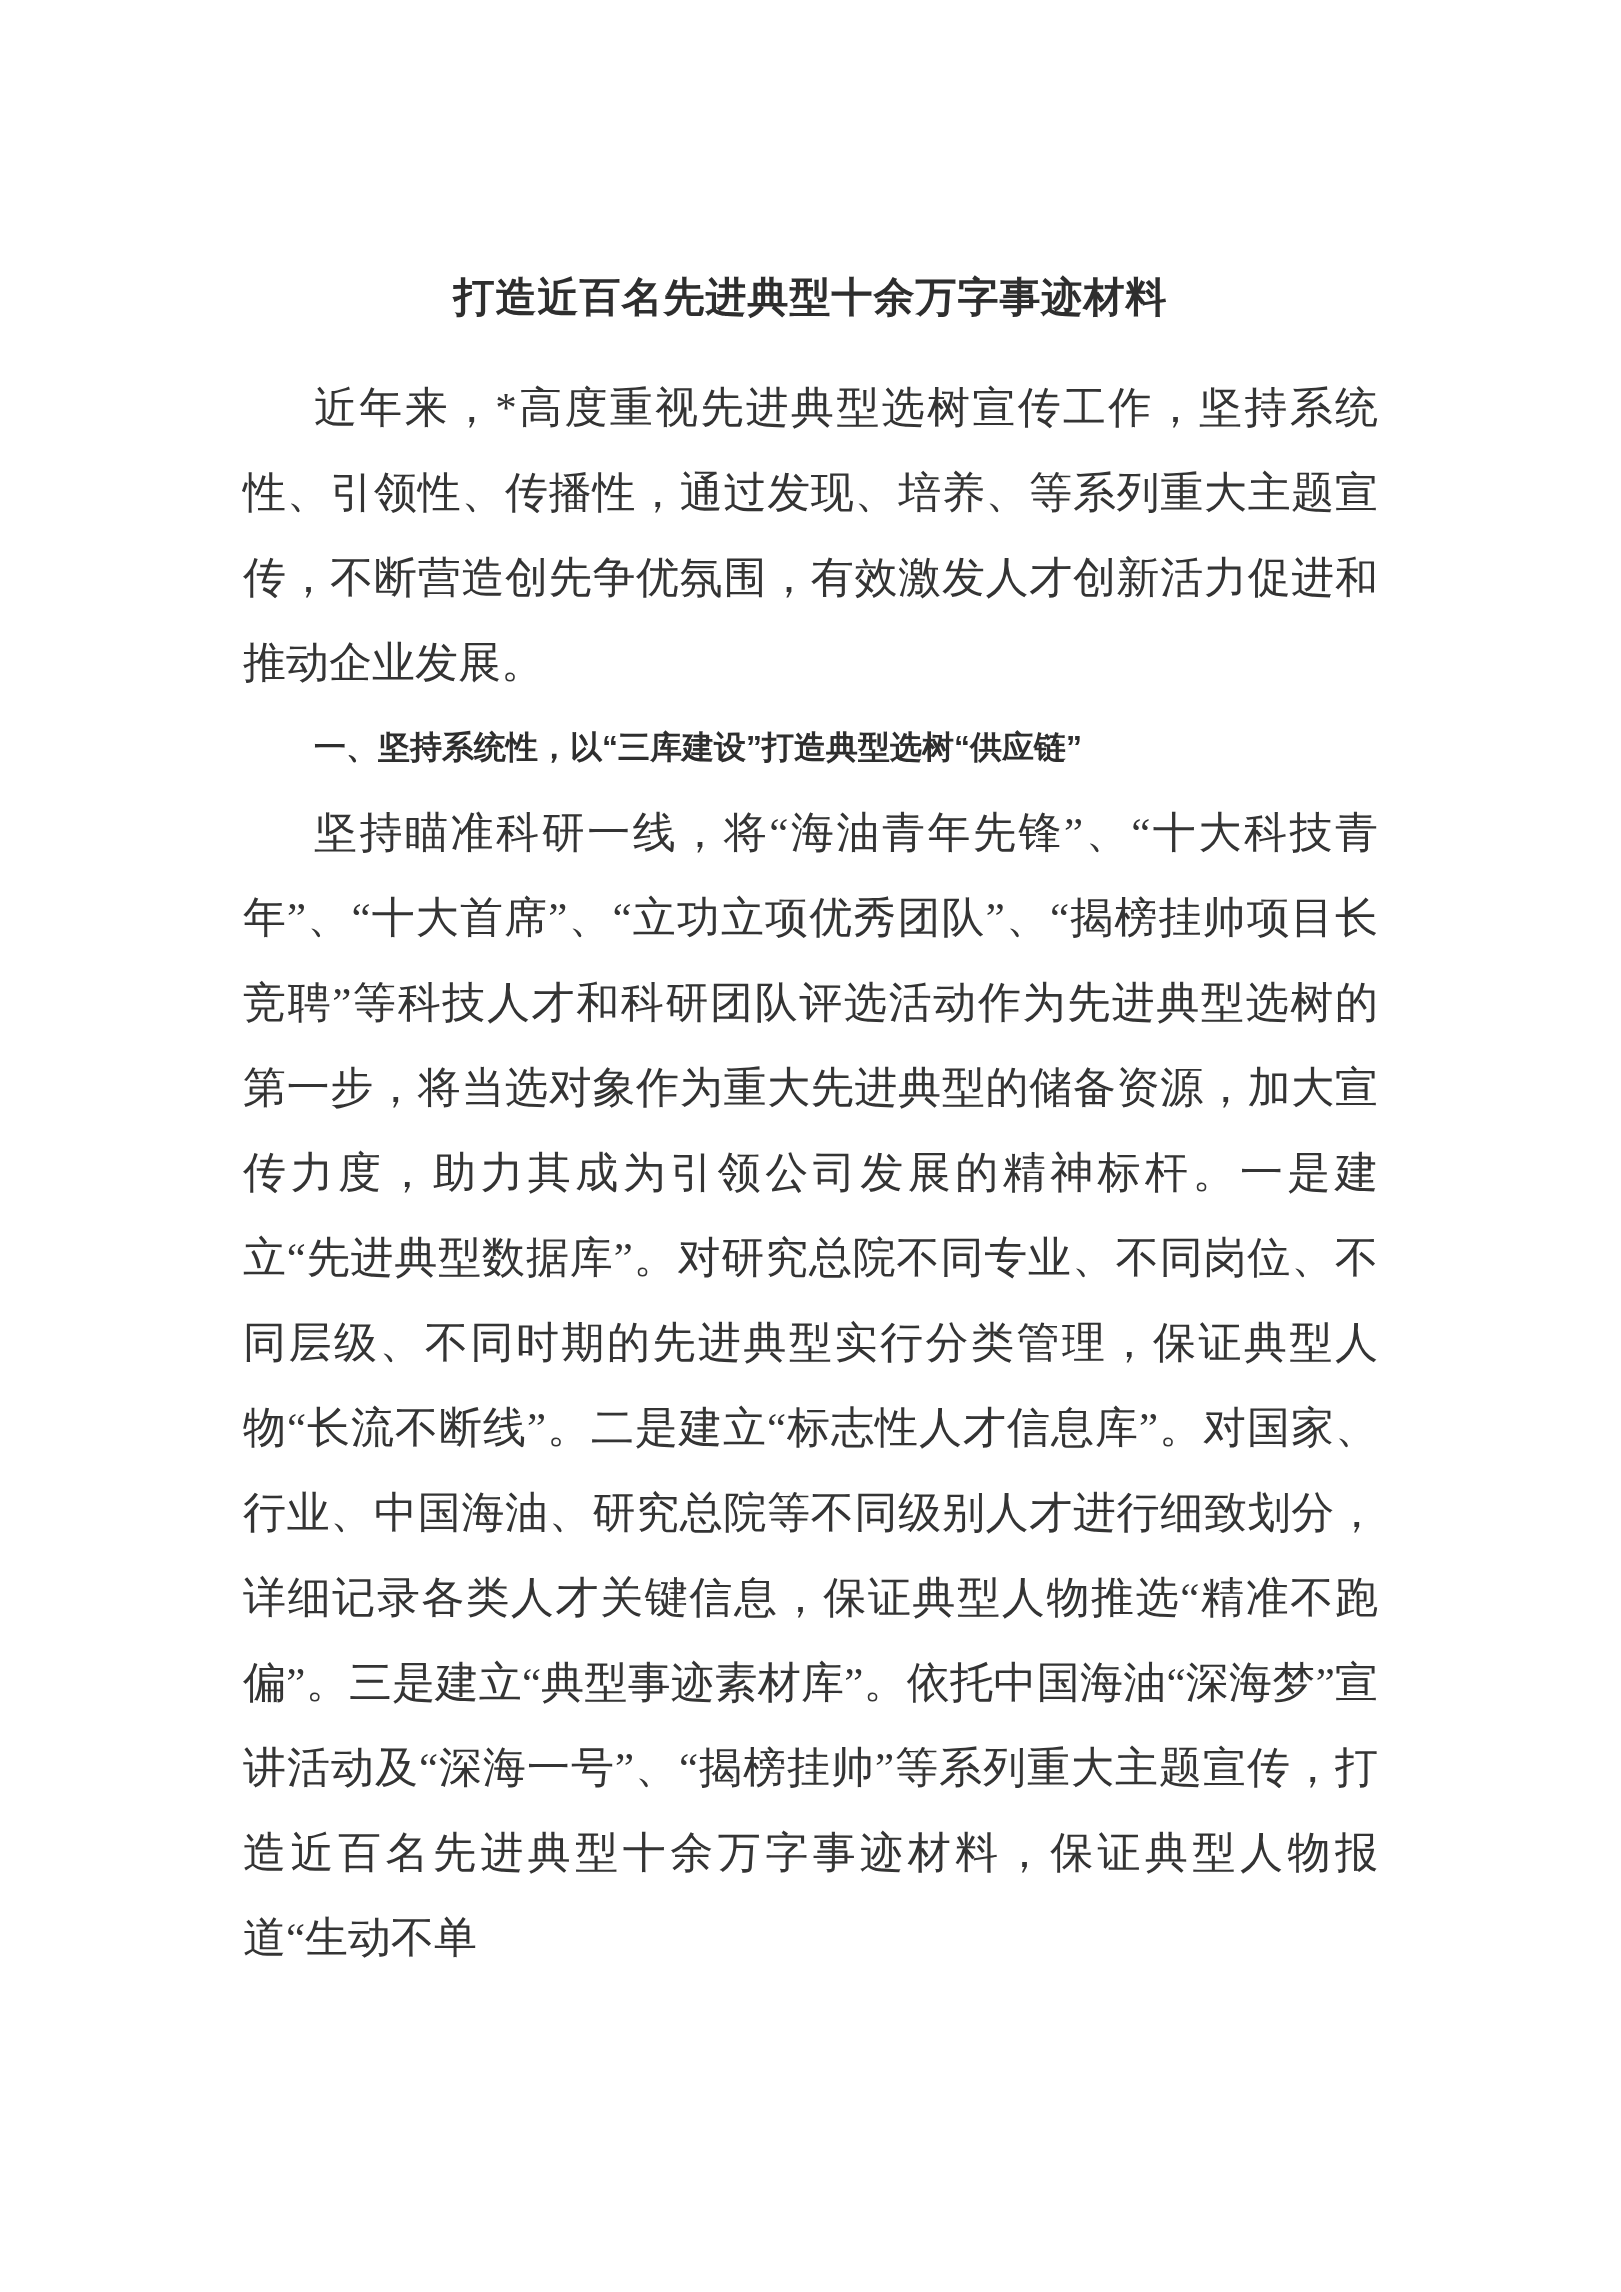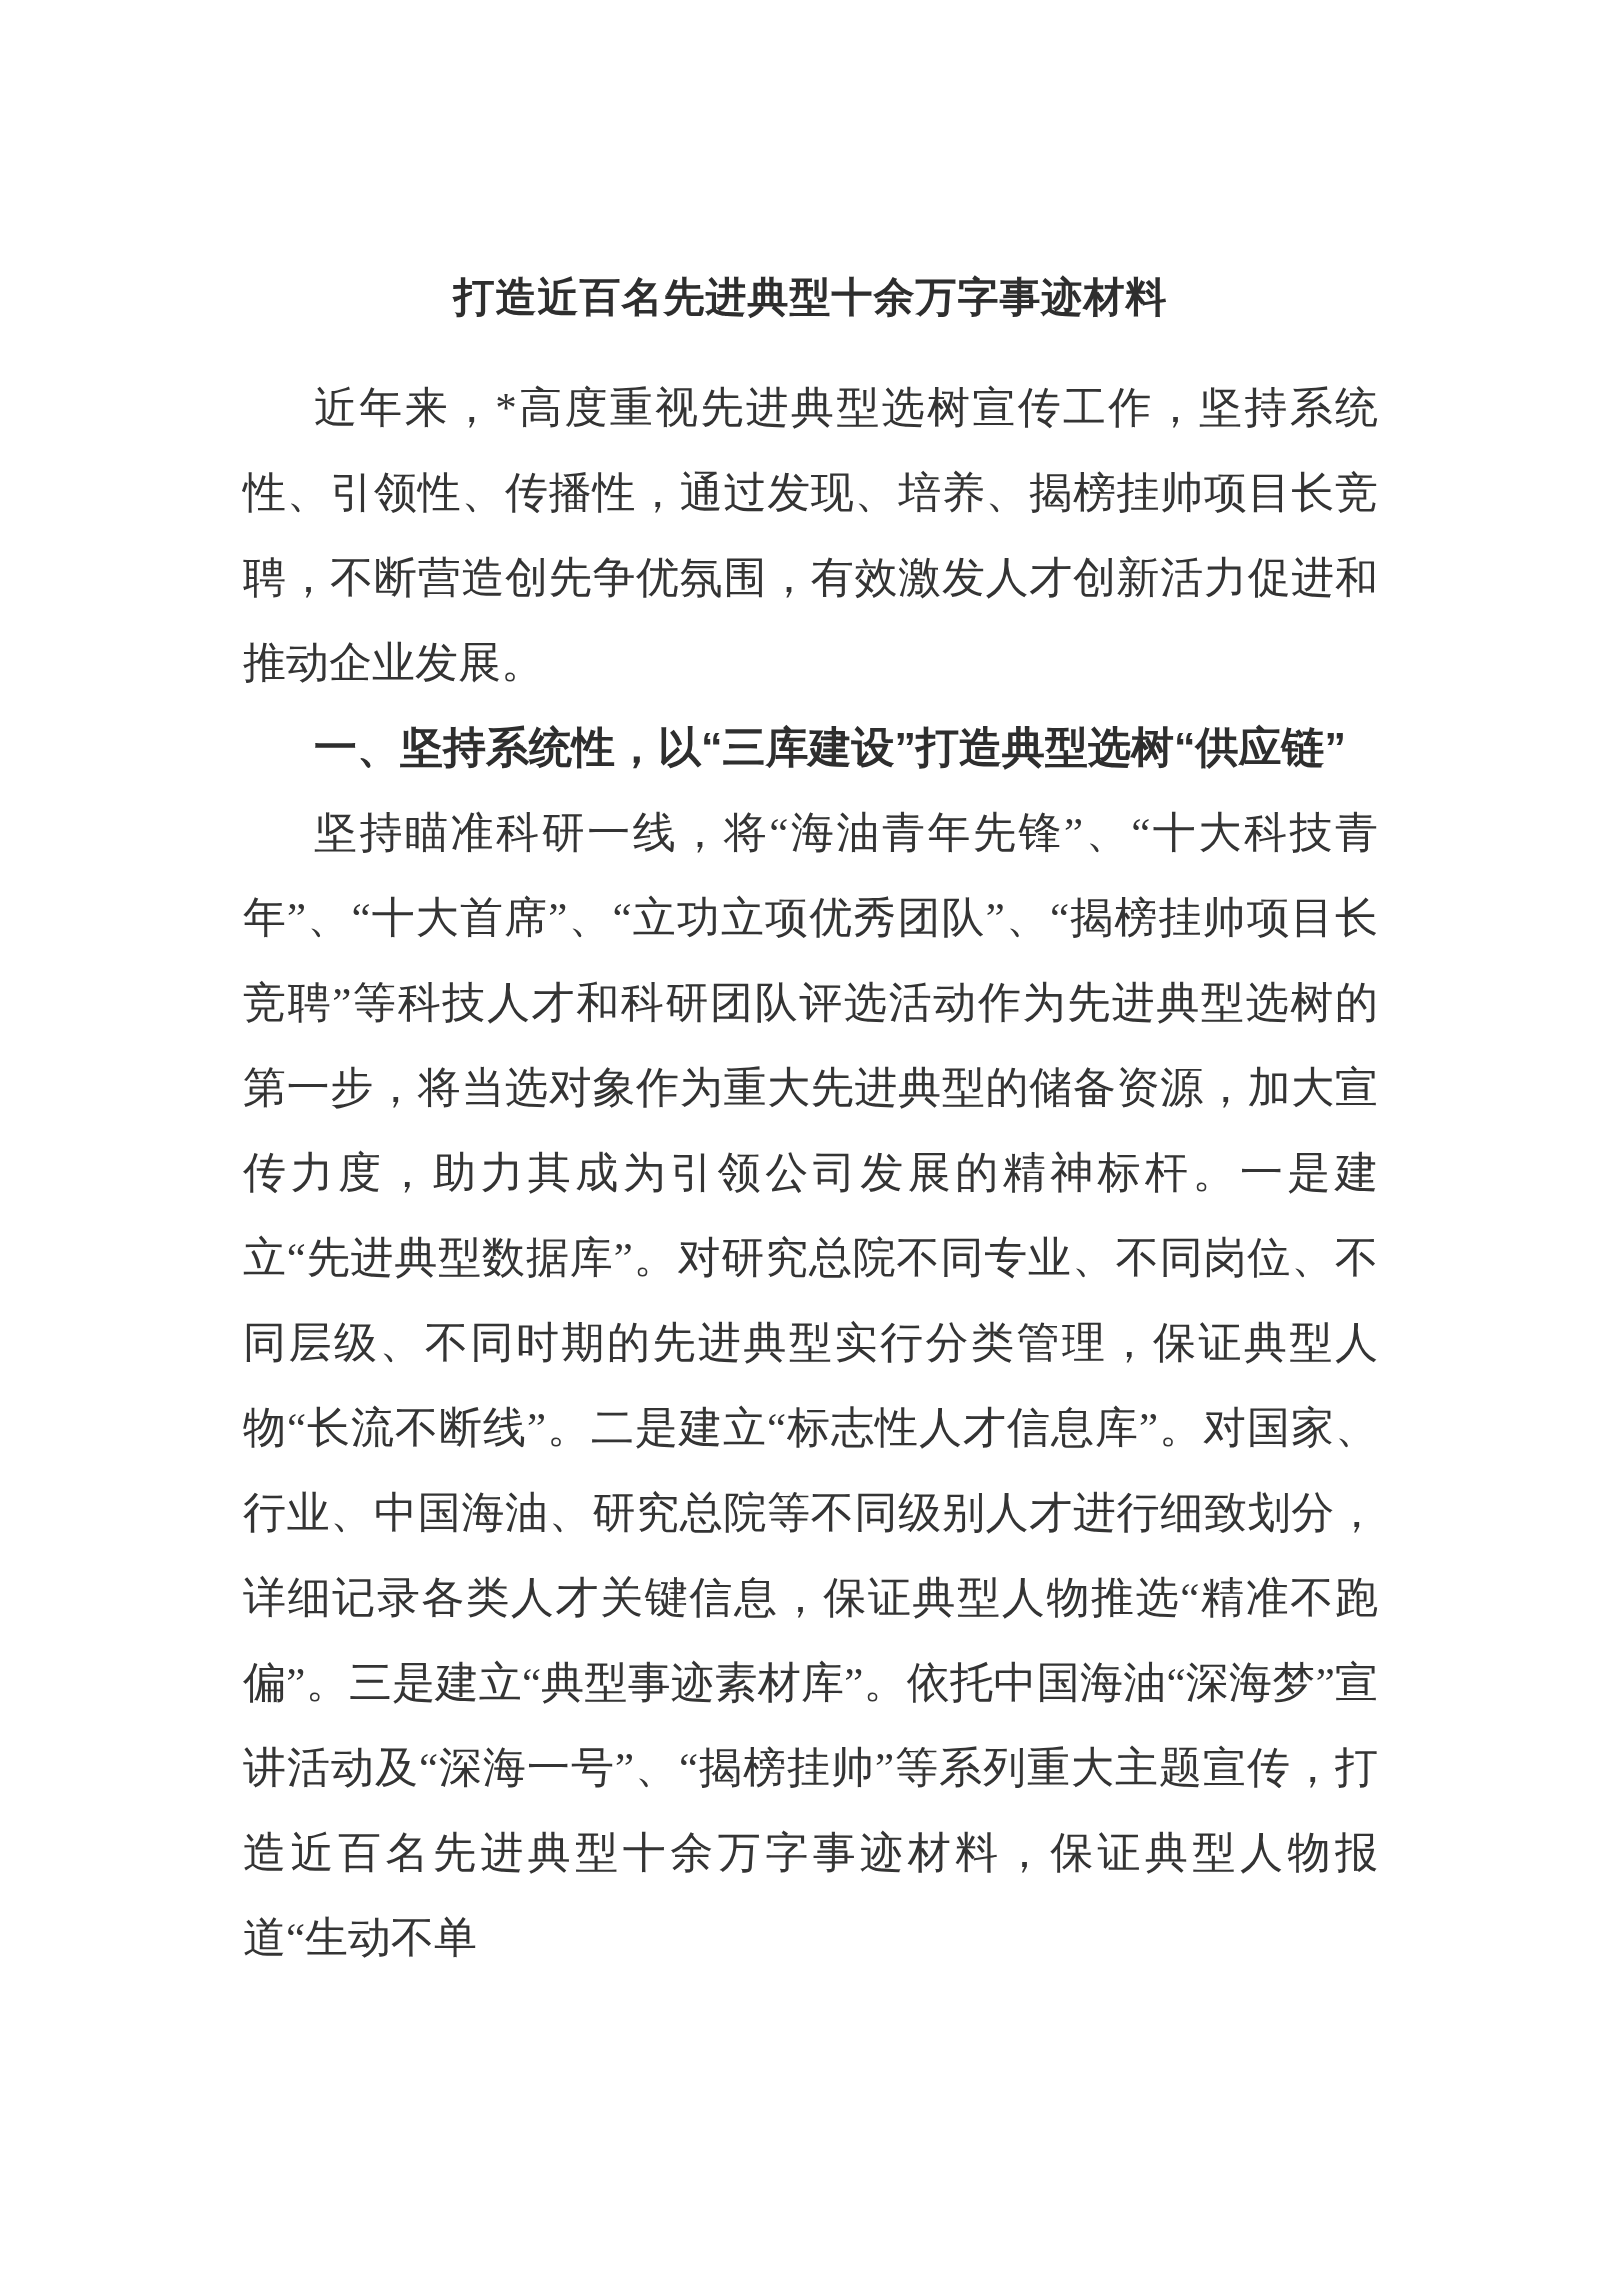--- a/index.html
+++ b/index.html
@@ -37,34 +37,34 @@
     color: #343434;
     text-align: justify;
     text-justify: inter-character;
     text-indent: 71px;
     margin: 0;
     word-break: break-all;
   }
   p.section-heading {
     font-family: "Liberation Sans", sans-serif;
     font-weight: bold;
-    font-size: 43px;
+    font-size: 32px;
     line-height: 85px;
     color: #2e2e2e;
     text-align: justify;
     text-justify: inter-character;
     text-indent: 71px;
     margin: 0;
     word-break: break-all;
   }
 </style>
 </head>
 <body>
 
 <div class="page">
   <div class="content">
     <h1 class="doc-title">打造近百名先进典型十余万字事迹材料</h1>
-    <p class="body-para">近年来，*高度重视先进典型选树宣传工作，坚持系统性、引领性、传播性，通过发现、培养、揭榜挂帅项目长竞聘，不断营造创先争优氛围，有效激发人才创新活力促进和推动企业发展。</p>
+    <p class="body-para">近年来，*高度重视先进典型选树宣传工作，坚持系统性、引领性、传播性，通过发现、培养、等系列重大主题宣传，不断营造创先争优氛围，有效激发人才创新活力促进和推动企业发展。</p>
     <p class="section-heading">一、坚持系统性，以“三库建设”打造典型选树“供应链”</p>
     <p class="body-para">坚持瞄准科研一线，将“海油青年先锋”、“十大科技青年”、“十大首席”、“立功立项优秀团队”、“揭榜挂帅项目长竞聘”等科技人才和科研团队评选活动作为先进典型选树的第一步，将当选对象作为重大先进典型的储备资源，加大宣传力度，助力其成为引领公司发展的精神标杆。一是建立“先进典型数据库”。对研究总院不同专业、不同岗位、不同层级、不同时期的先进典型实行分类管理，保证典型人物“长流不断线”。二是建立“标志性人才信息库”。对国家、行业、中国海油、研究总院等不同级别人才进行细致划分，详细记录各类人才关键信息，保证典型人物推选“精准不跑偏”。三是建立“典型事迹素材库”。依托中国海油“深海梦”宣讲活动及“深海一号”、“揭榜挂帅”等系列重大主题宣传，打造近百名先进典型十余万字事迹材料，保证典型人物报道“生动不单</p>
   </div>
 </div>
 
 
 </body></html>

